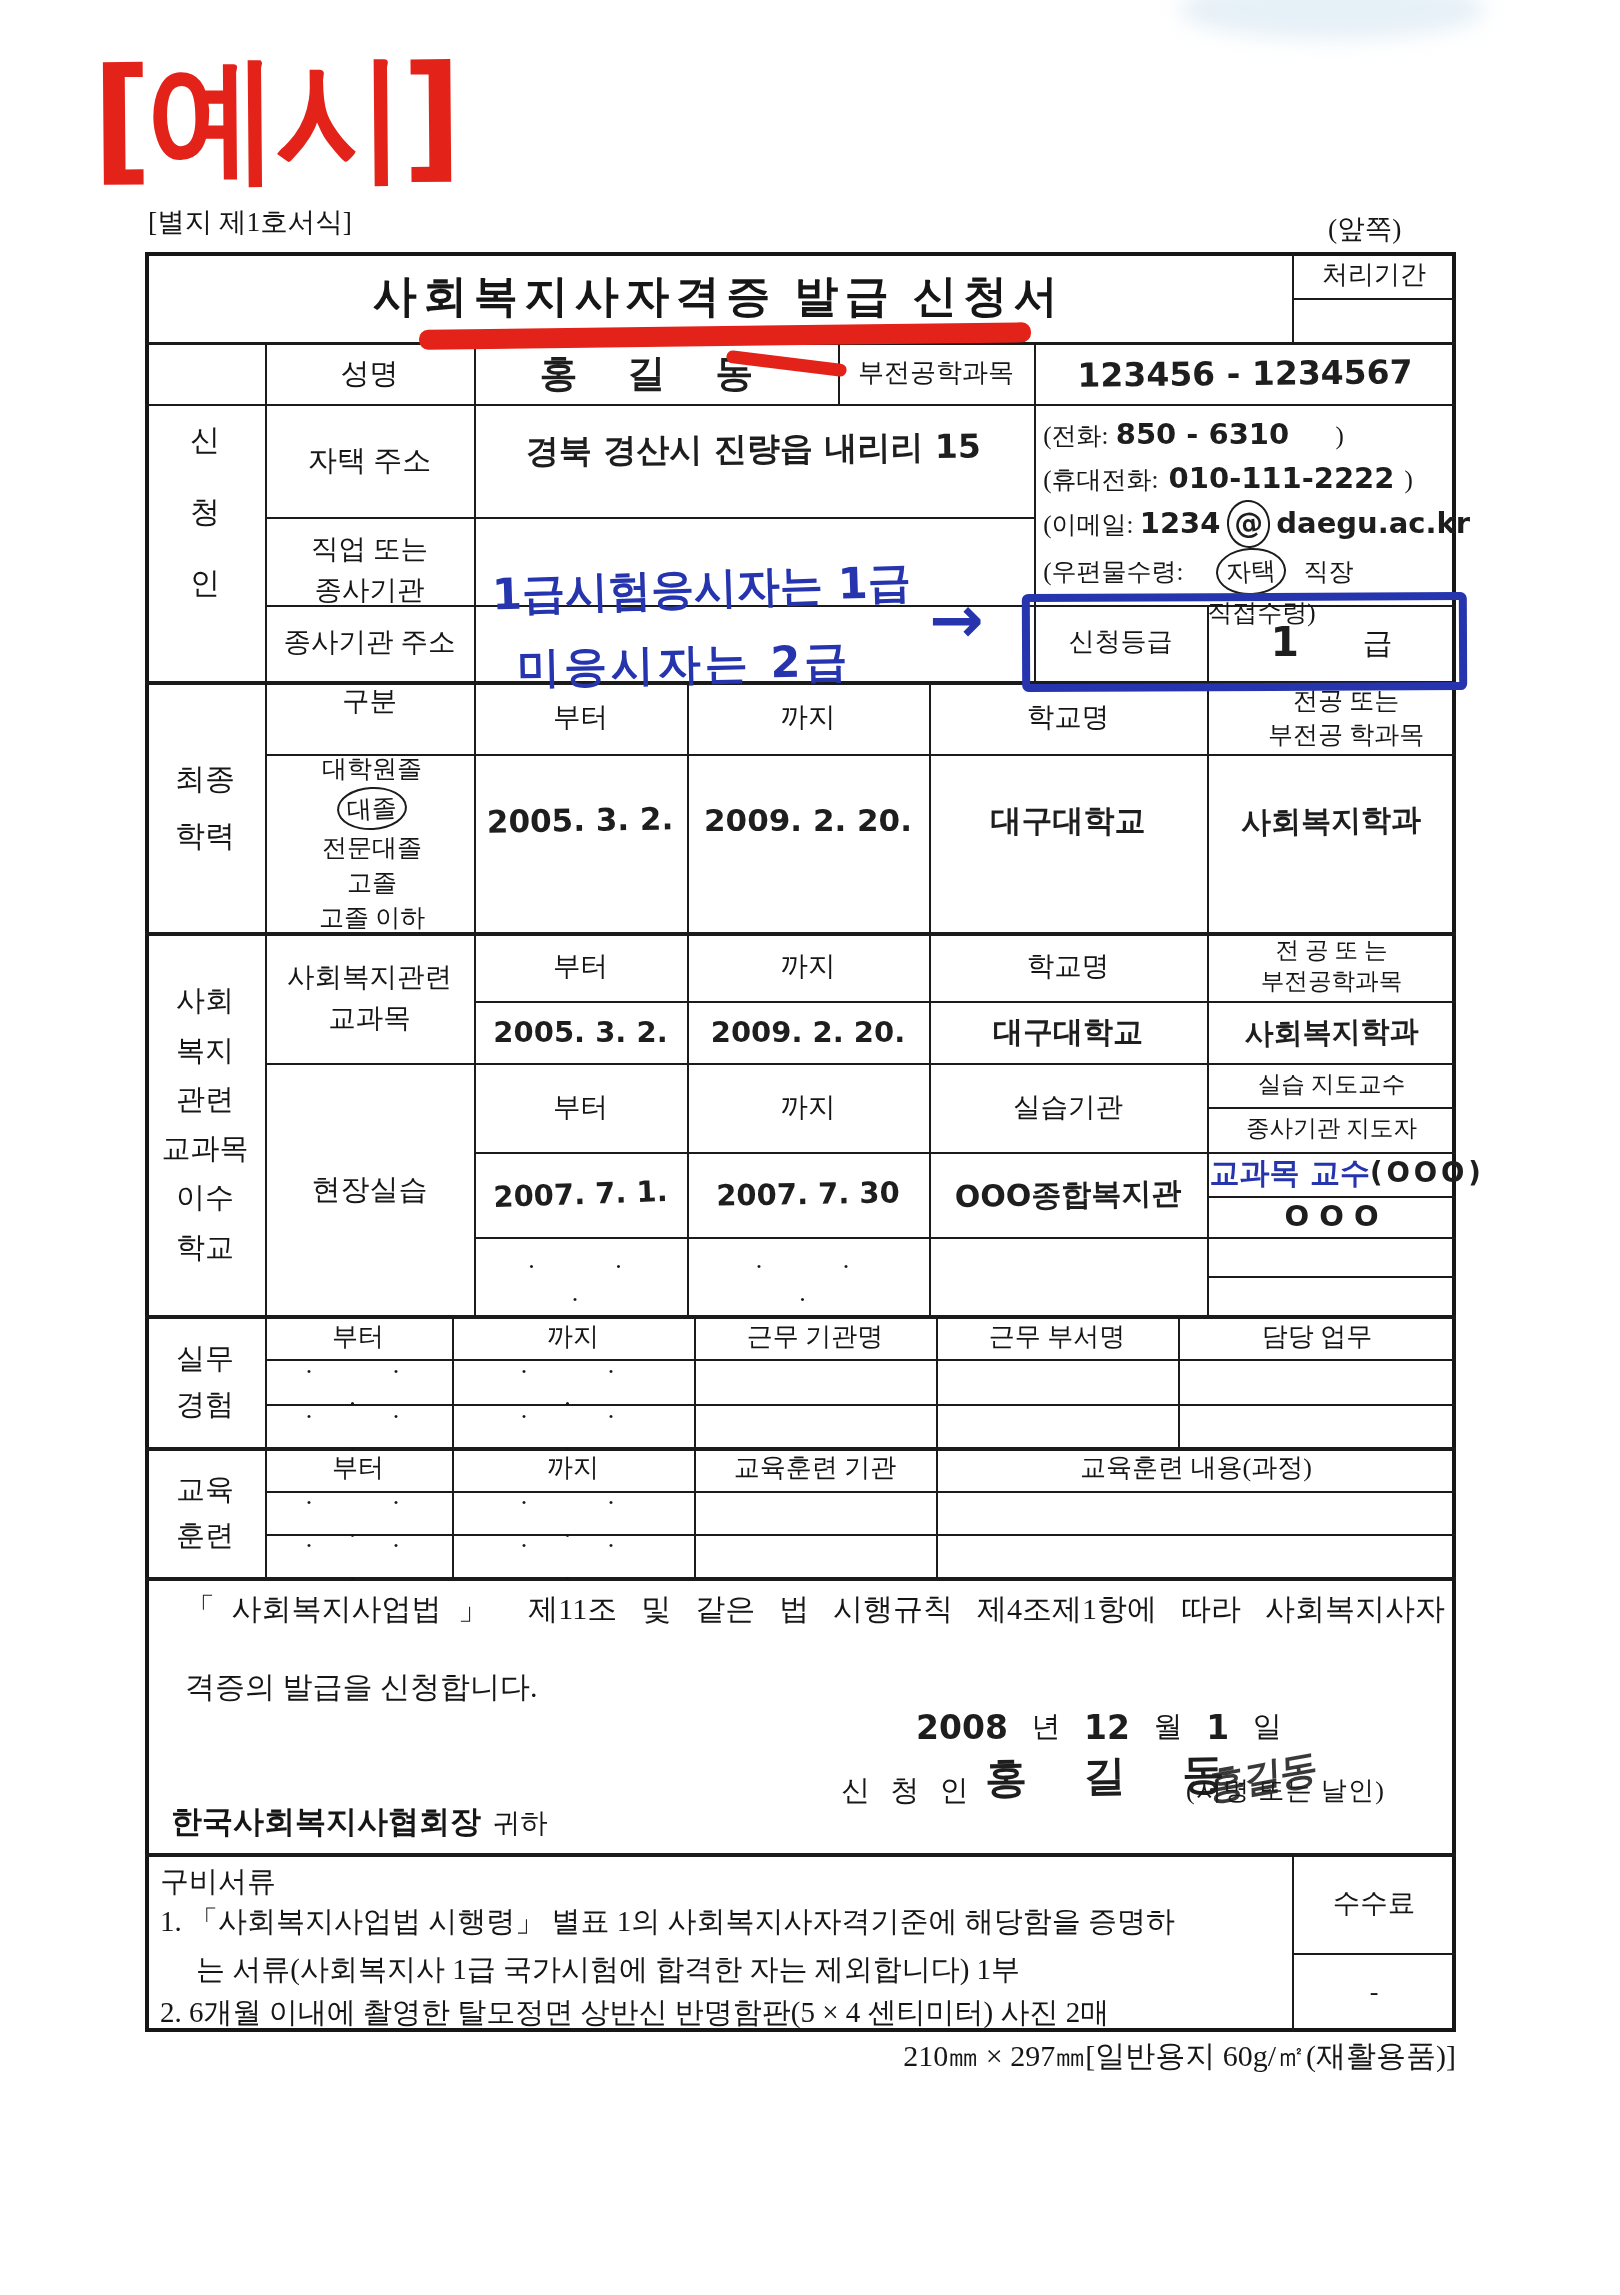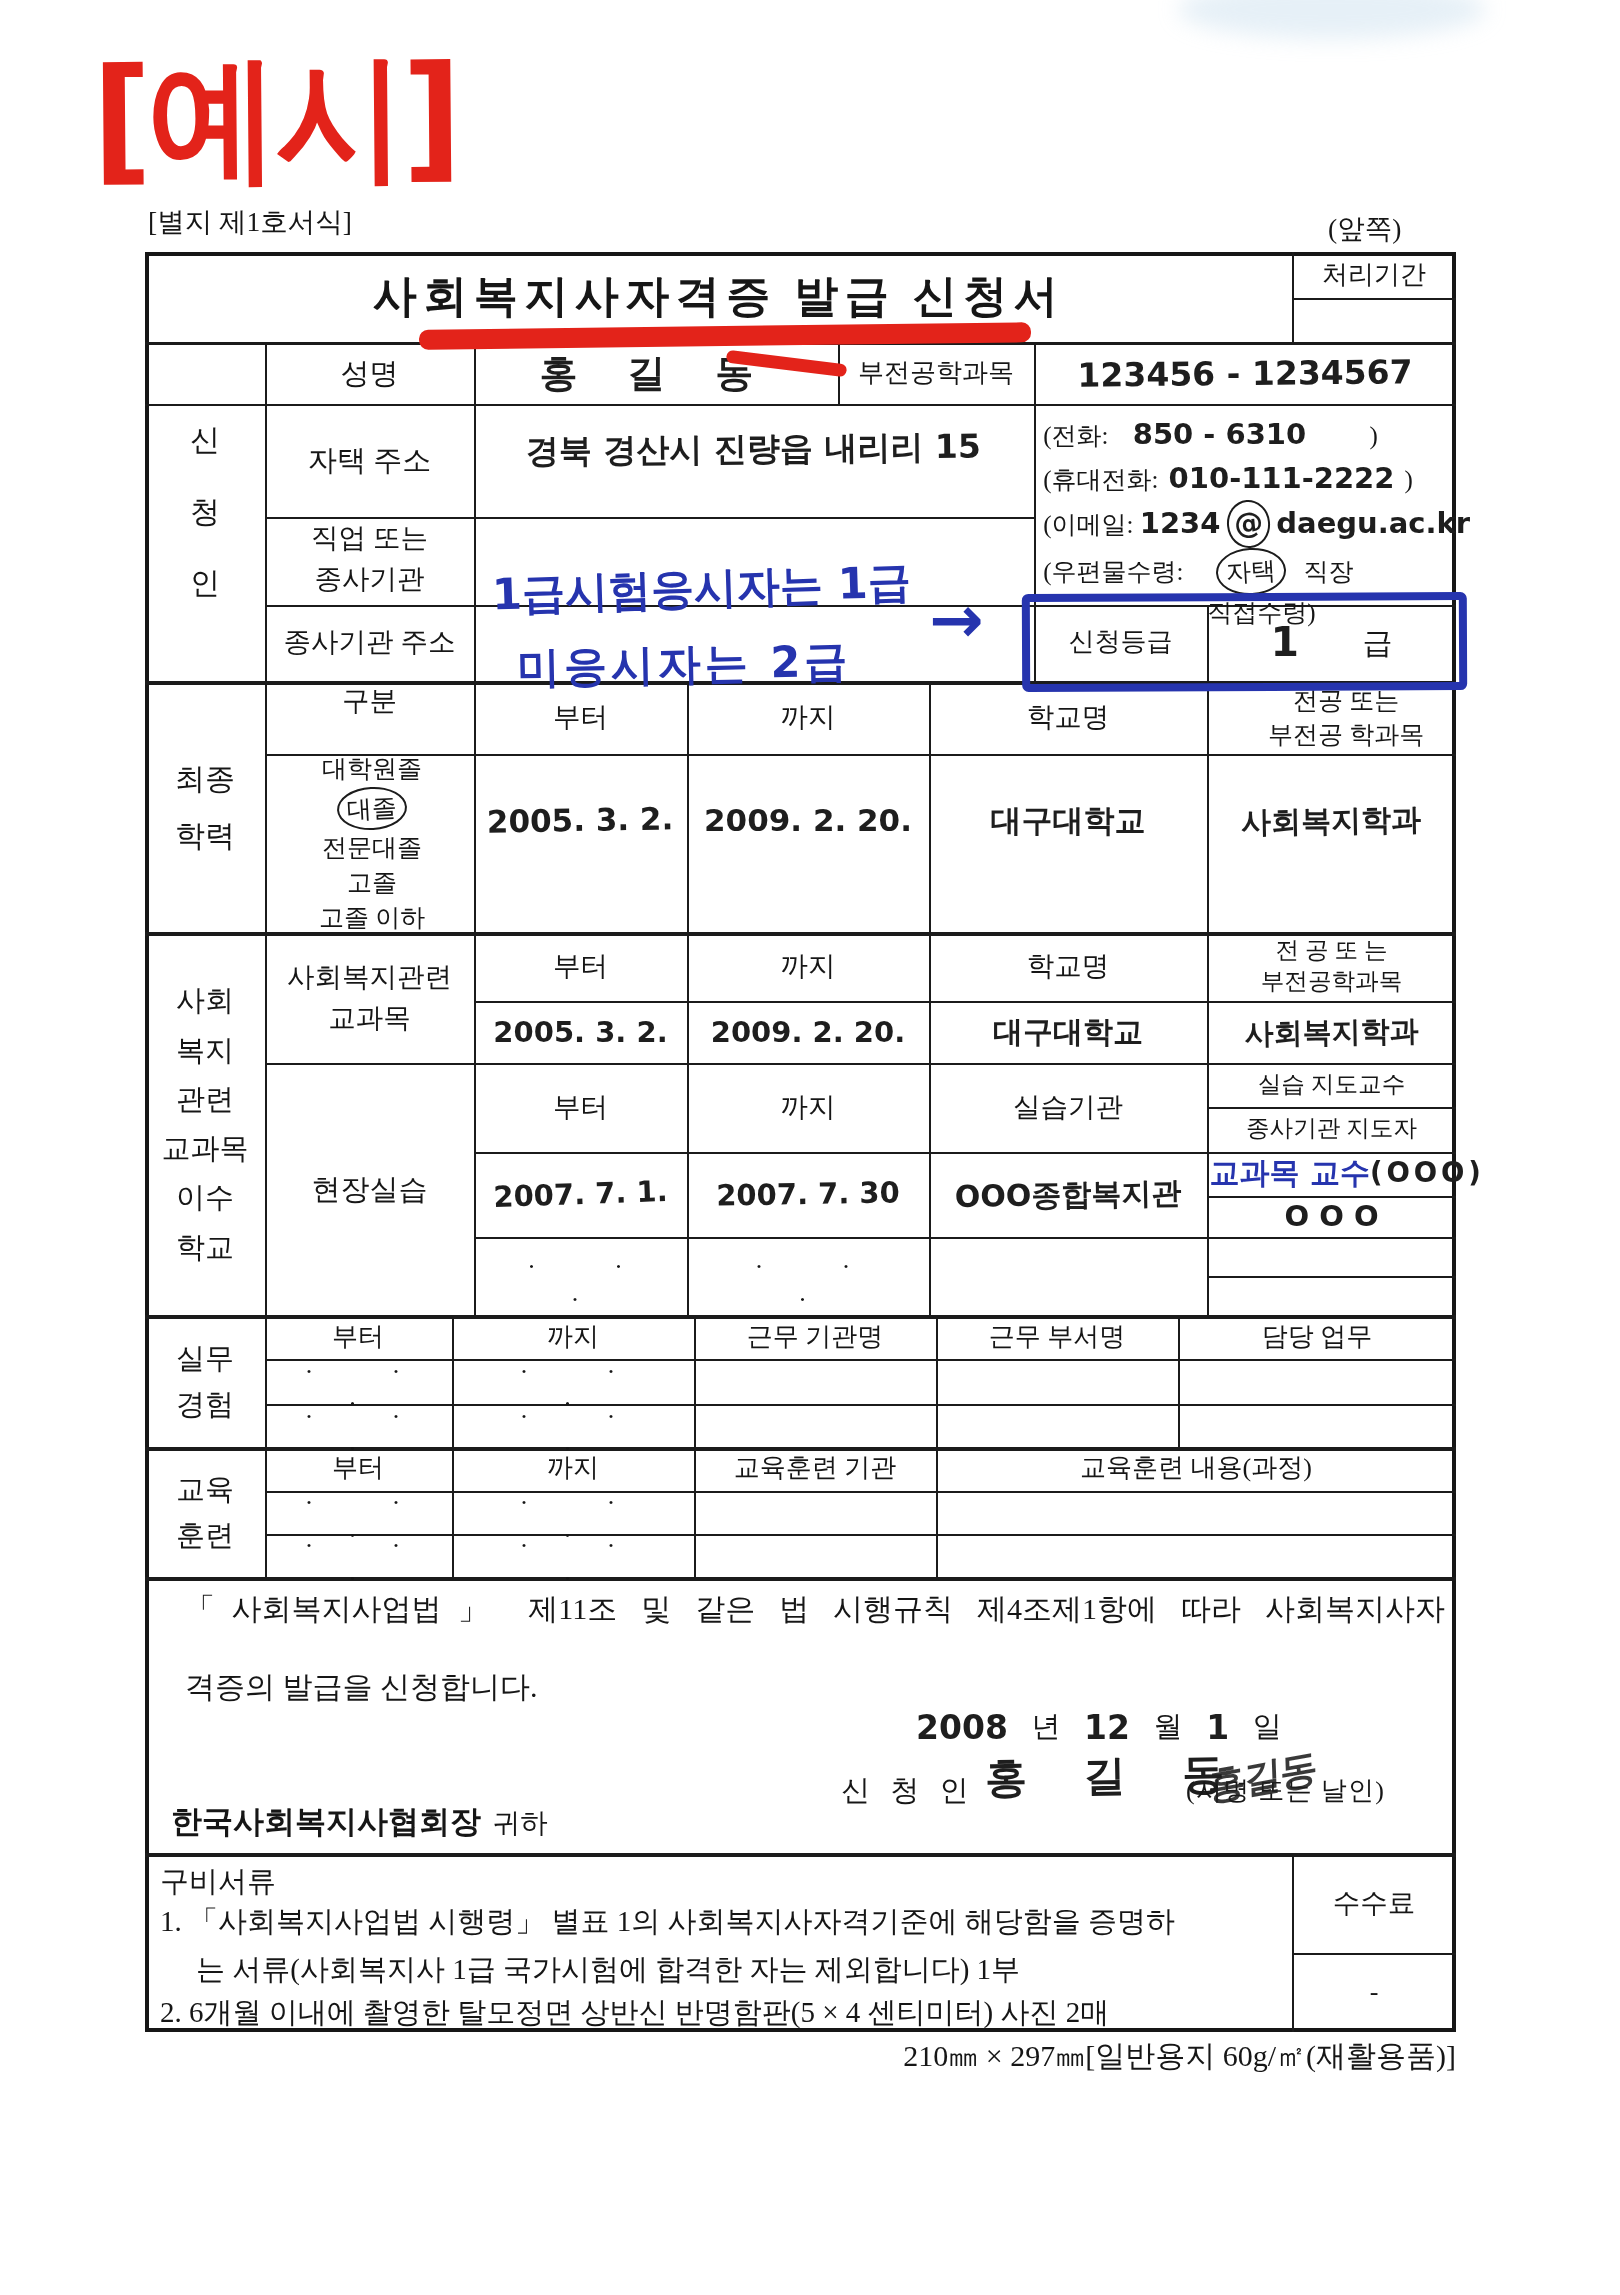--- a/index.html
+++ b/index.html
@@ -90,30 +90,30 @@
   </div>
 
   <div class="c f44" style="left:265px;top:342px;width:209px;height:63px">성명</div>
   <div class="c hand f58" style="left:474px;top:342px;width:363px;height:63px;letter-spacing:18.3px">홍 길 동</div>
   <div class="c f40" style="left:838px;top:342px;width:196px;height:63px">부전공학과목</div>
   <div class="c hand f50" style="left:1034px;top:342px;width:422px;height:63px;transform:rotate(-.6deg)">123456 - 1234567</div>
 
   <div class="c f44" style="left:265px;top:404px;width:209px;height:113px">자택 주소</div>
   <div class="c hand f50" style="left:474px;top:404px;width:559px;height:113px;align-items:flex-start;padding-top:23.6px;transform:rotate(-.6deg)">경북 경산시 진량읍 내리리 15</div>
 
-  <div class="c colf f42" style="left:265px;top:517px;width:209px;height:84px;gap:6.5px">
+  <div class="c colf f42" style="left:265px;top:528px;width:209px;height:84px;gap:6.5px">
     <div>직업 또는</div>
     <div>종사기관</div>
   </div>
   <div class="c f42" style="left:265px;top:605px;width:209px;height:75px">종사기관 주소</div>
 
   <div class="c colf left f38 nowrap" style="left:1034px;top:404px;width:422px;height:201px;padding:9.2px 2.6px 3.9px 9.2px;line-height:1.5;overflow:visible;align-items:flex-start">
     <div>
       <span>(전화:</span>
-      <span class="hand f44" style="margin:0 18px">850 - 6310</span>
+      <span class="hand f44" style="margin:0 1px">850 - 6310</span>
       <span style="margin-left:39px">)</span>
     </div>
     <div>
       <span>(휴대전화:</span>
       <span class="hand f44" style="margin:0 3.9px">010-111-2222</span>
       <span>)</span>
     </div>
     <div>
       <span>(이메일:</span>
       <span class="hand f44">1234</span>

